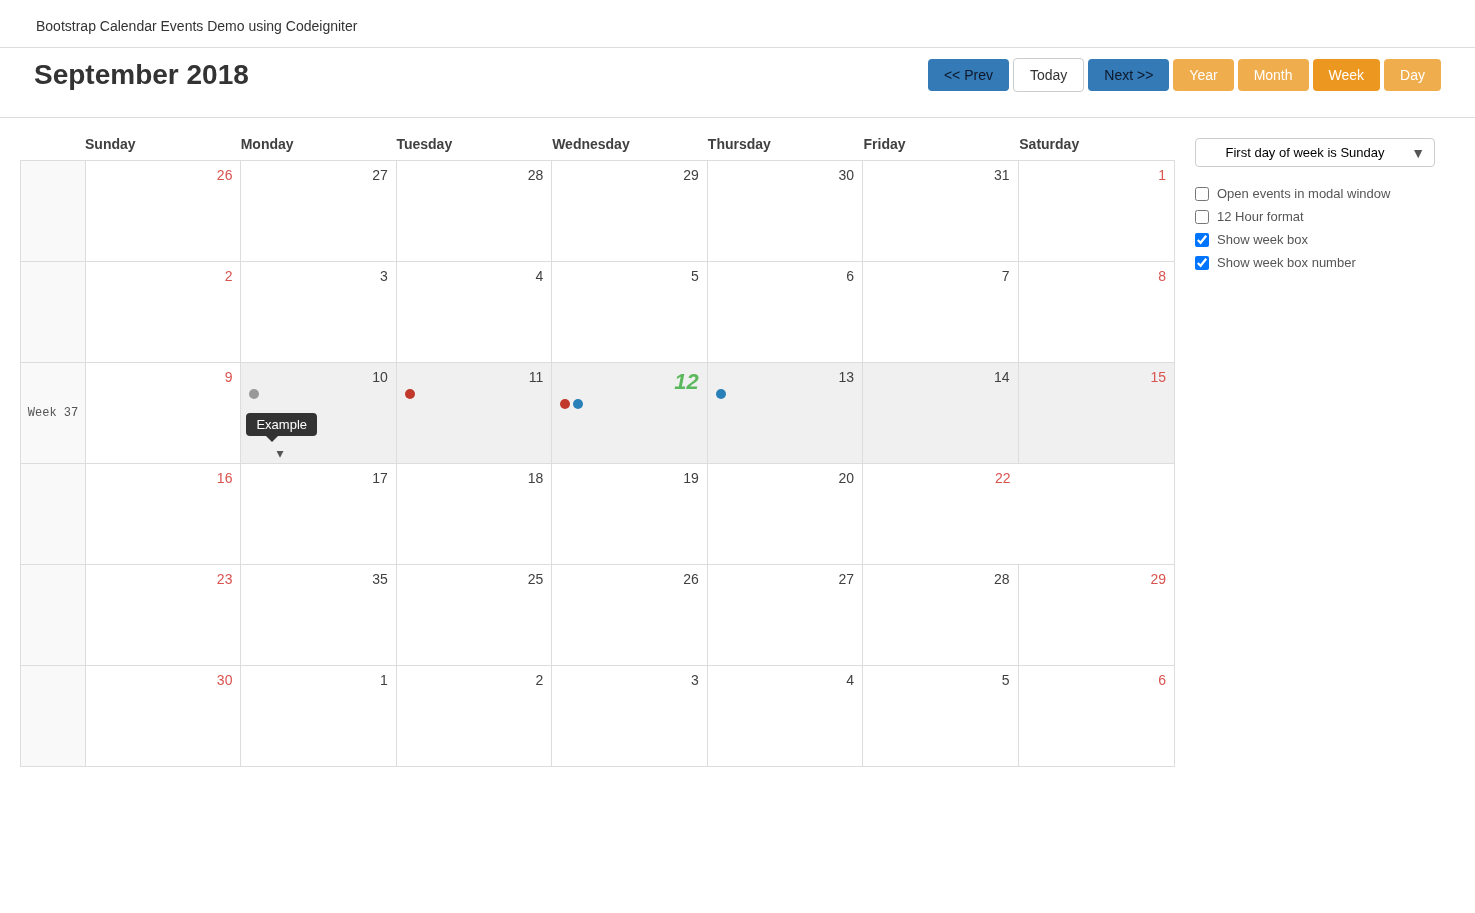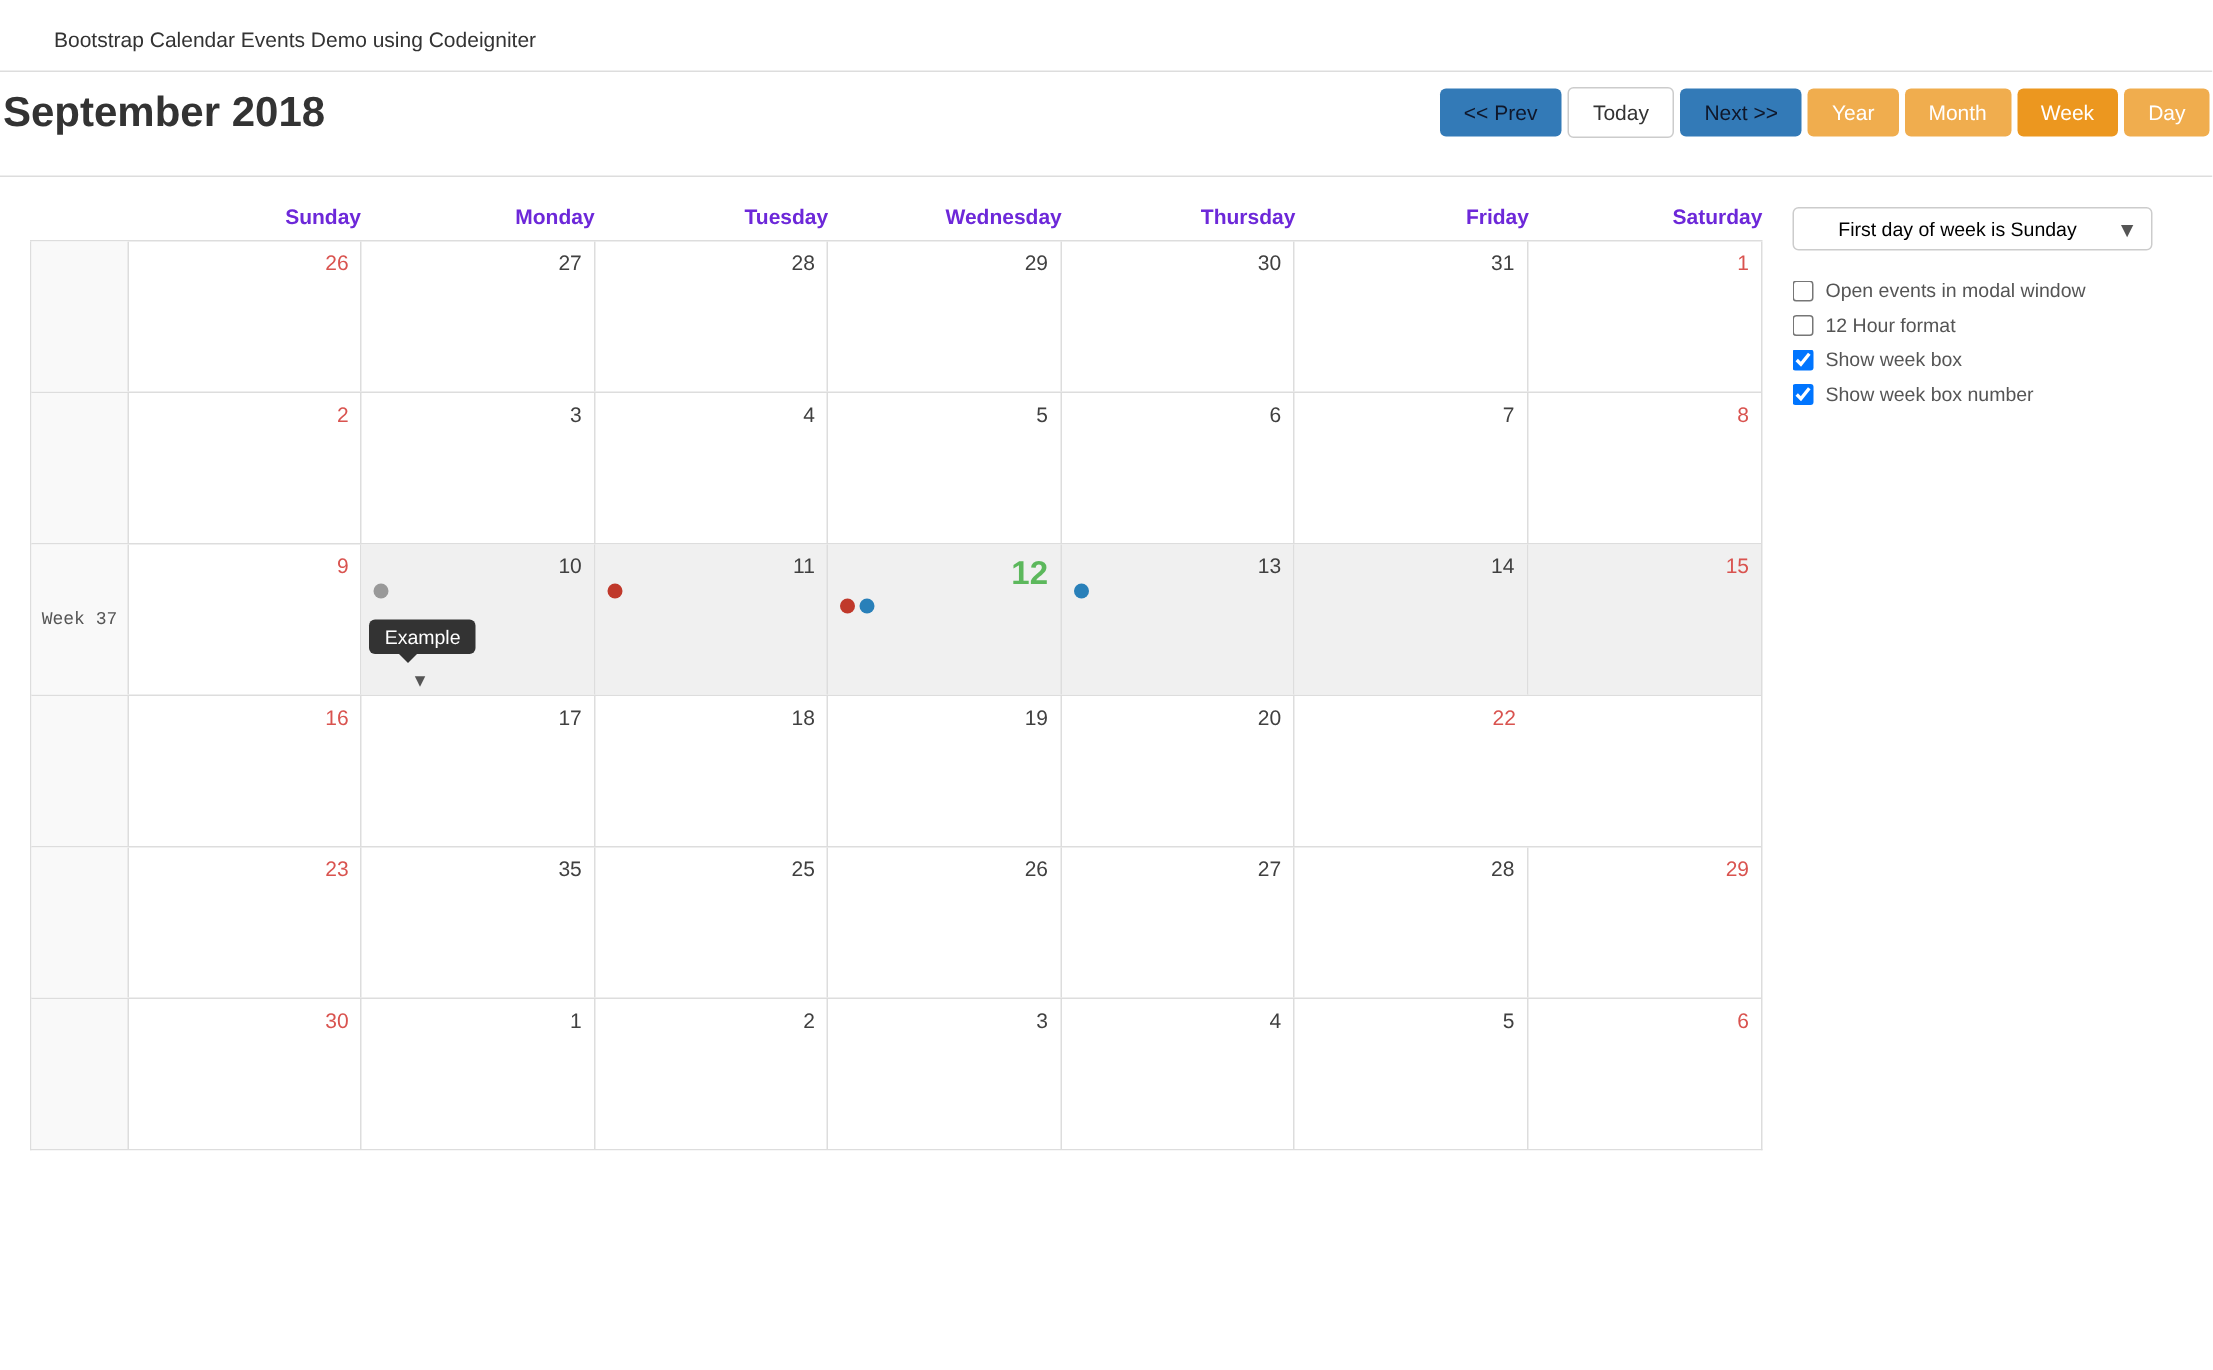--- a/index.html
+++ b/index.html
@@ -1,45 +1,45 @@
 <!DOCTYPE html>
 <html><head>
   <meta charset="utf-8">
   <style>
     * { box-sizing: border-box; margin: 0; padding: 0; }
     body { font-family: Arial, sans-serif; font-size: 14px; color: #333; background: #fff; }
 
     .top-bar { border-bottom: 1px solid #ddd; padding: 8px 16px; }
     .app-title { font-size: 14px; color: #333; padding: 10px 20px 5px; }
-    .header-row { display: flex; align-items: center; justify-content: space-between; padding: 10px 2px 15px; }
+    .header-row { display: flex; align-items: center; justify-content: space-between; padding: 10px 34px 15px; }
     .month-title { font-size: 28px; font-weight: bold; }
     .nav-buttons { display: flex; gap: 4px; align-items: center; }
     .btn { padding: 8px 16px; border: none; cursor: pointer; border-radius: 4px; font-size: 14px; font-weight: 500; }
     .btn-blue { background: #337ab7; color: #0f172a; }
     .btn-white { background: #fff; color: #333; border: 1px solid #ccc; }
     .btn-orange { background: #f0ad4e; color: #fff; }
     .btn-orange-active { background: #ec971f; color: #fff; }
 
     .main-content { display: flex; padding: 0 20px; }
     .calendar-area { flex: 1; }
     .sidebar { width: 280px; padding: 10px 20px; }
 
     .calendar-header { display: grid; grid-template-columns: 65px repeat(7, 1fr); border-bottom: 1px solid #ddd; padding: 8px 0; }
-    .cal-head-cell { text-align: right; font-weight: bold; font-size: 14px; color: #6d28d9; }
+    .cal-head-cell { text-align: left; font-weight: bold; font-size: 14px; color: #404040; }
     .cal-head-cell.week-col { }
 
     .calendar-grid { border: 1px solid #ddd; border-top: none; }
     .cal-row { display: grid; grid-template-columns: 65px repeat(7, 1fr); border-bottom: 1px solid #ddd; min-height: 100px; }
     .cal-row:last-child { border-bottom: none; }
     .week-cell { border-right: 1px solid #ddd; display: flex; align-items: center; justify-content: center; font-size: 13px; color: #555; background: #f9f9f9; position: relative; font-family: Liberation Mono, monospace; }
     .week-label { font-size: 12px; }
     .day-cell { border-right: 1px solid #ddd; padding: 6px 8px; position: relative; min-height: 100px; }
     .day-cell:last-child { border-right: none; }
     .day-cell.outside { }
-    .day-cell.today { background: #e8f5e9; }
+    .day-cell.today { background: #e8f5e9; font-style: italic; }
     .day-cell.selected-week { background: #f0f0f0; }
     .day-num { text-align: right; font-size: 14px; color: #404040; }
     .day-num.sunday-num { color: #d9534f; }
     .day-num.saturday-num { color: #d9534f; }
     .day-num.today-num { font-size: 22px; color: #5cb85c; font-weight: bold; }
     .events-area { margin-top: 4px; display: flex; flex-wrap: wrap; gap: 3px; }
     .event-dot { width: 10px; height: 10px; border-radius: 50%; display: inline-block; }
     .dot-gray { background: #999; }
     .dot-red { background: #c0392b; }
     .dot-blue { background: #2980b9; }

